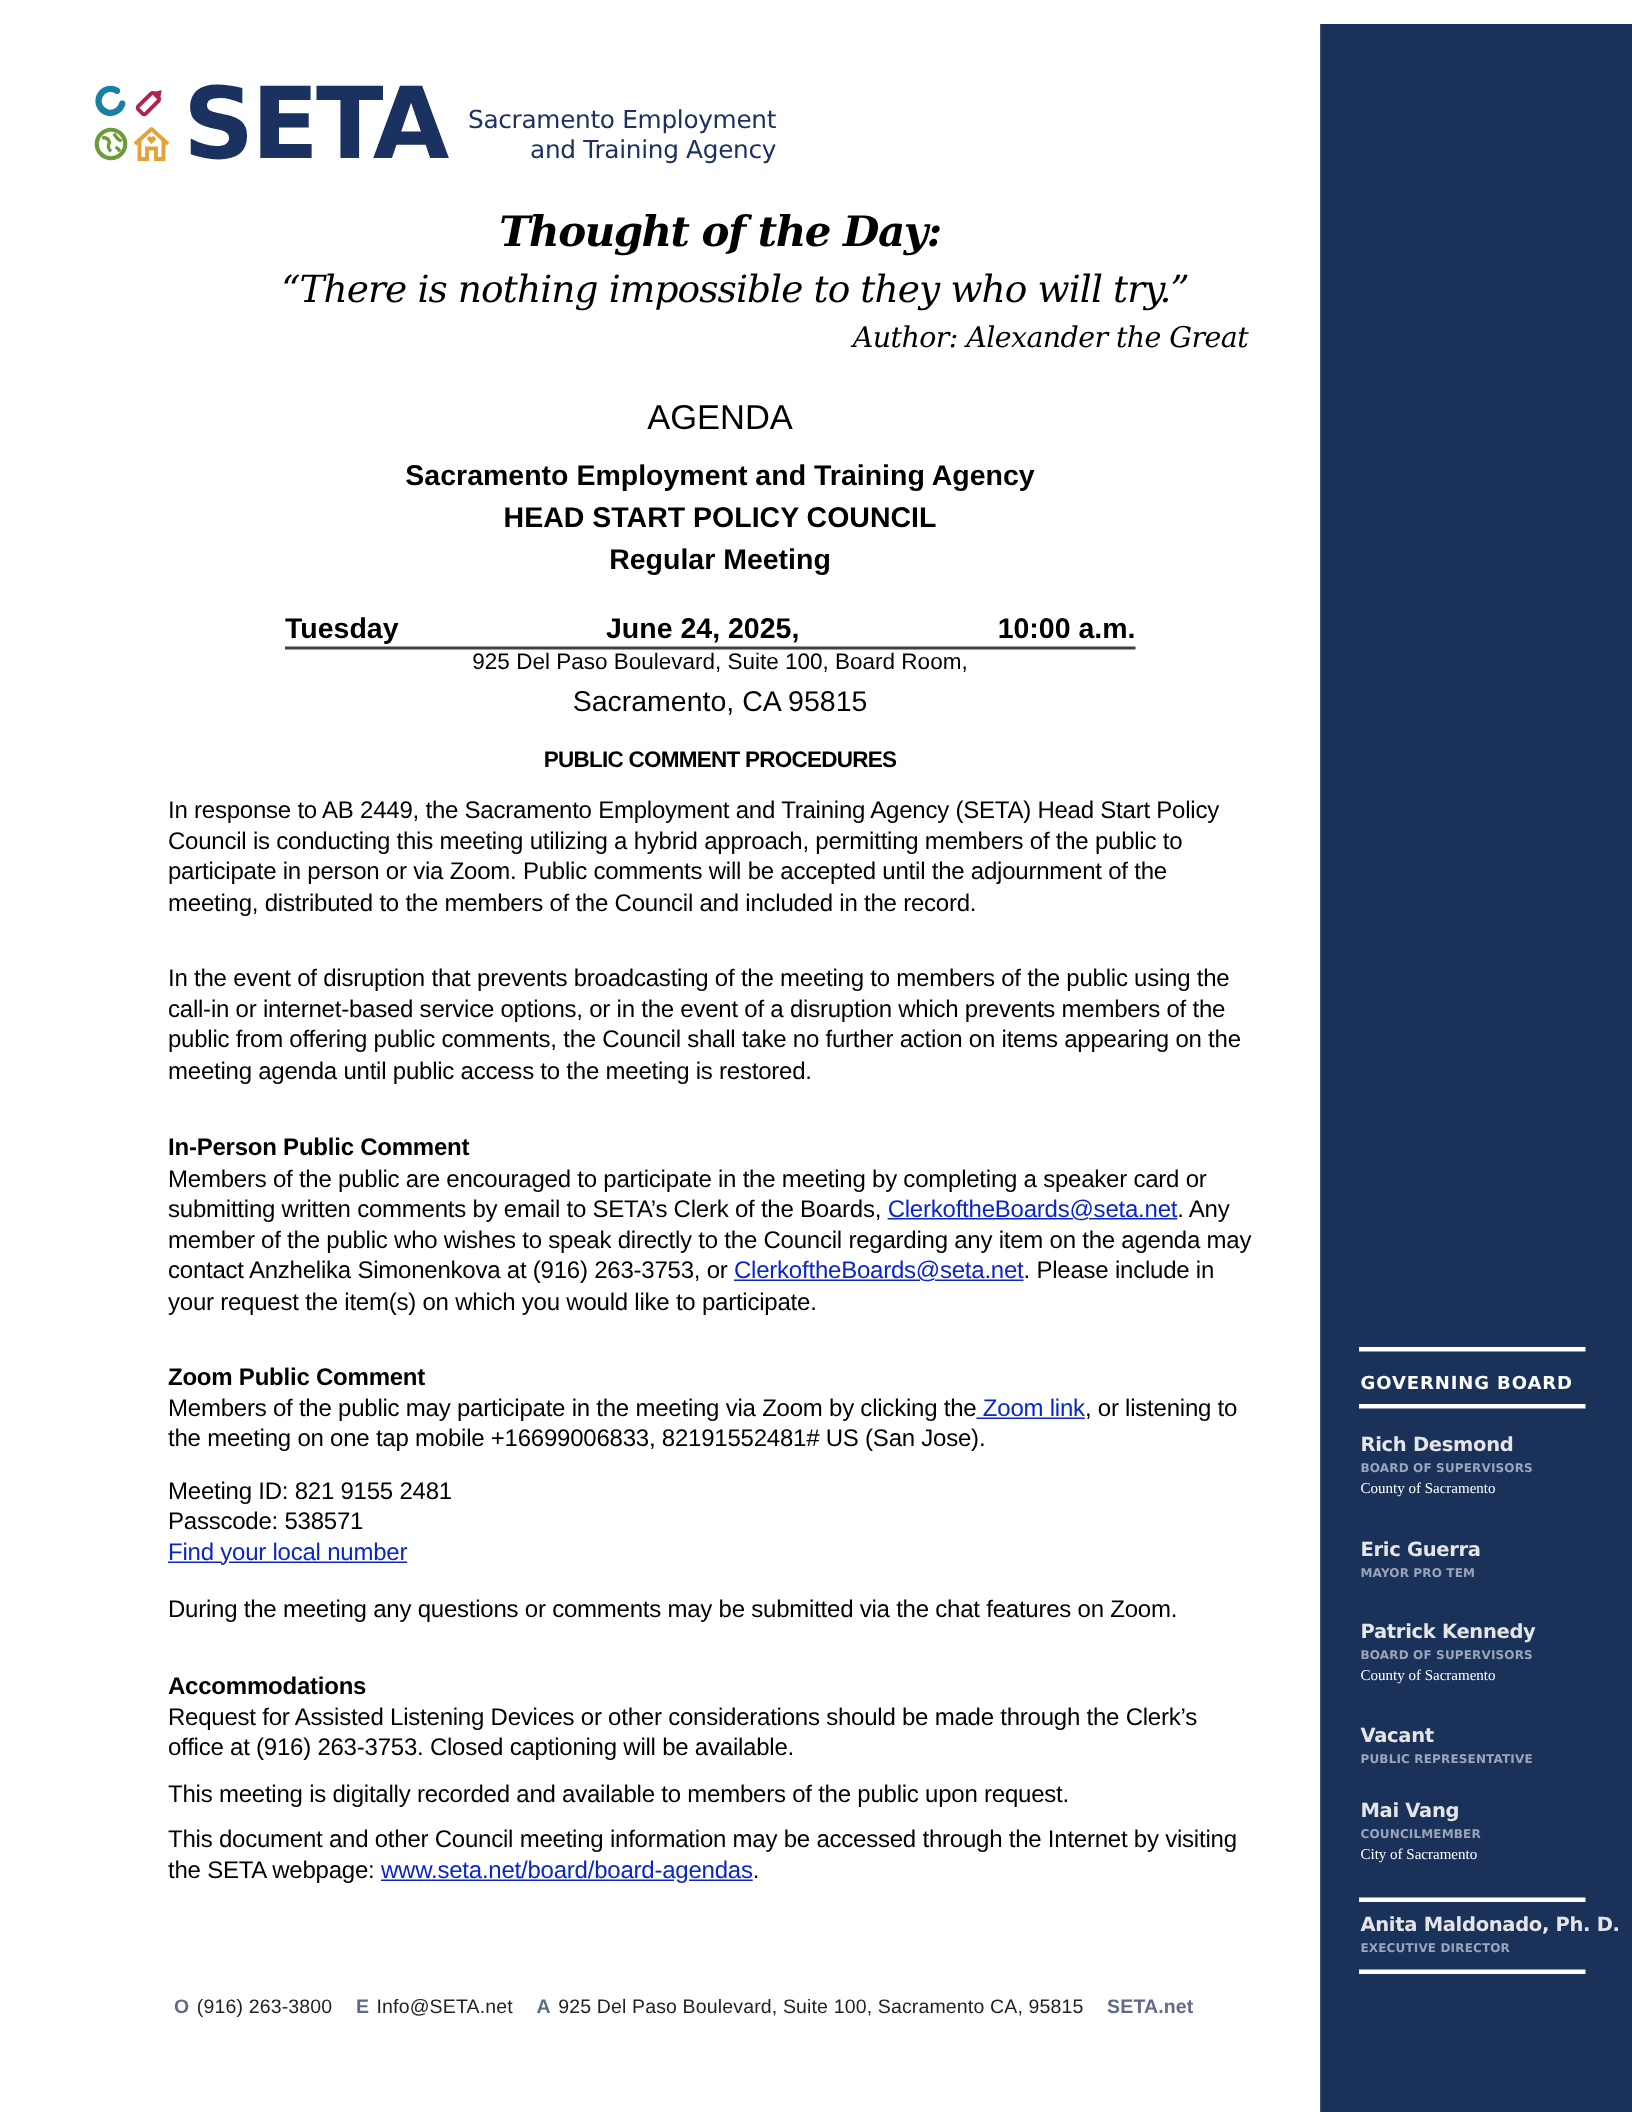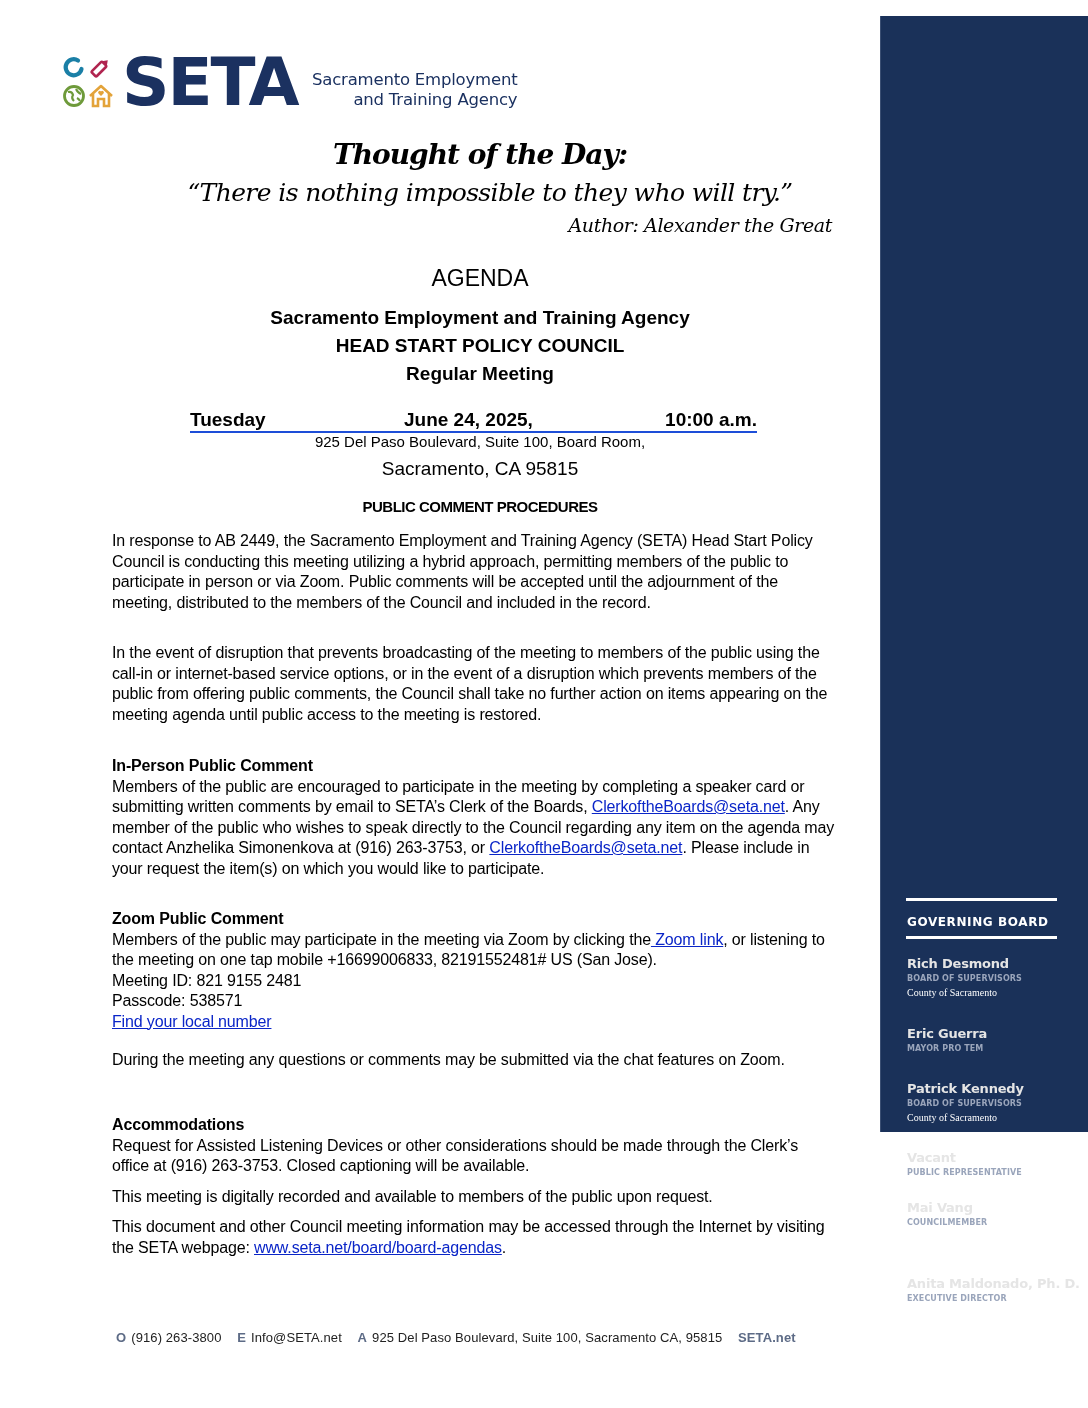--- a/index.html
+++ b/index.html
@@ -44,21 +44,21 @@
 
     
     .center-block { left: 110px; width: 740px; text-align: center; }
     .agenda { top: 265px; font-size: 23px; }
     .org { top: 307px; font-size: 19px; font-weight: bold; }
     .council { top: 335px; font-size: 19px; font-weight: bold; }
     .meeting { top: 363px; font-size: 19px; font-weight: bold; }
 
     .dateline {
       left: 190px; width: 567px; top: 409px; height: 22px;
-      border-bottom: 2px solid #1d4ed8; font-size: 19px; font-weight: bold;
+      border-bottom: 2px solid #404040; font-size: 19px; font-weight: bold;
     }
     .dateline span { position: absolute; top: 0; }
     .addr1 { top: 433px; font-size: 15px; }
     .addr2 { top: 458px; font-size: 19px; }
     .pcp { top: 498px; font-size: 15px; font-weight: bold; letter-spacing: -0.5px; }
 
     
     .body-text {
       left: 112px; width: 725px; font-size: 16px; line-height: 20.5px;
       letter-spacing: -0.15px;
@@ -71,21 +71,21 @@
     .footer {
       left: 116px; top: 1330px; font-size: 13px; color: #222; white-space: nowrap;
       letter-spacing: 0.1px;
     }
     .footer .k { color: #5d6b86; font-weight: bold; margin-right: 5px; }
     .footer .gap { display: inline-block; width: 12px; }
     .footer .site { color: #5d6b86; font-weight: bold; }
 
     
     .sidebar {
-      left: 880px; top: 16px; width: 208px; height: 1116px;
+      left: 880px; top: 16px; width: 208px; height: 1392px;
       background: #1a3159; border-left: 1px solid #3b4f73;
     }
     .sb-rule { position: absolute; left: 25px; width: 151px; height: 3px; background: #ffffff; }
     .sb-head {
       position: absolute; left: 26px; top: 899px;
       font-size: 12px; font-weight: bold; color: #ffffff; letter-spacing: 0.6px;
       font-family: "DejaVu Sans", sans-serif;
     }
     .member { position: absolute; left: 26px; }
     .m-name { font-family: "DejaVu Sans", sans-serif; font-weight: bold; font-size: 13px; color: #e5e5e5; line-height: 16px; letter-spacing: -0.2px; }
@@ -149,21 +149,21 @@
 </div>
 
 <div class="abs body-text" style="top:756px">
   <p class="h">In-Person Public Comment</p>
   <p><span>Members of the public are encouraged to participate in the meeting by completing a speaker card or submitting written comments by email to SETA’s Clerk of the Boards, </span><a class="lnk" href="#">ClerkoftheBoards@seta.net</a><span>. Any member of the public who wishes to speak directly to the Council regarding any item on the agenda may contact Anzhelika Simonenkova at (916) 263-3753, or </span><a class="lnk" href="#">ClerkoftheBoards@seta.net</a><span>. Please include in your request the item(s) on which you would like to participate.</span></p>
 </div>
 
 <div class="abs body-text" style="top:909px">
   <p class="h">Zoom Public Comment</p>
   <p><span>Members of the public may participate in the meeting via Zoom by clicking the</span><a class="lnk" href="#"> Zoom link</a><span>, or listening to the meeting on one tap mobile +16699006833, 82191552481# US (San Jose).</span></p>
-  <p style="">Meeting ID: 821 9155 2481</p>
+  <p style="margin-top:14px">Meeting ID: 821 9155 2481</p>
   <p>Passcode: 538571</p>
   <p><a class="lnk" href="#">Find your local number</a></p>
   <p style="margin-top:18px">During the meeting any questions or comments may be submitted via the chat features on Zoom.</p>
 </div>
 
 <div class="abs body-text" style="top:1115px">
   <p class="h">Accommodations</p>
   <p>Request for Assisted Listening Devices or other considerations should be made through the Clerk’s office at (916) 263-3753. Closed captioning will be available.</p>
   <p style="margin-top:10px">This meeting is digitally recorded and available to members of the public upon request.</p>
   <p style="margin-top:10px"><span>This document and other Council meeting information may be accessed through the Internet by visiting the SETA webpage: </span><a class="lnk" href="#">www.seta.net/board/board-agendas</a><span>.</span></p>

